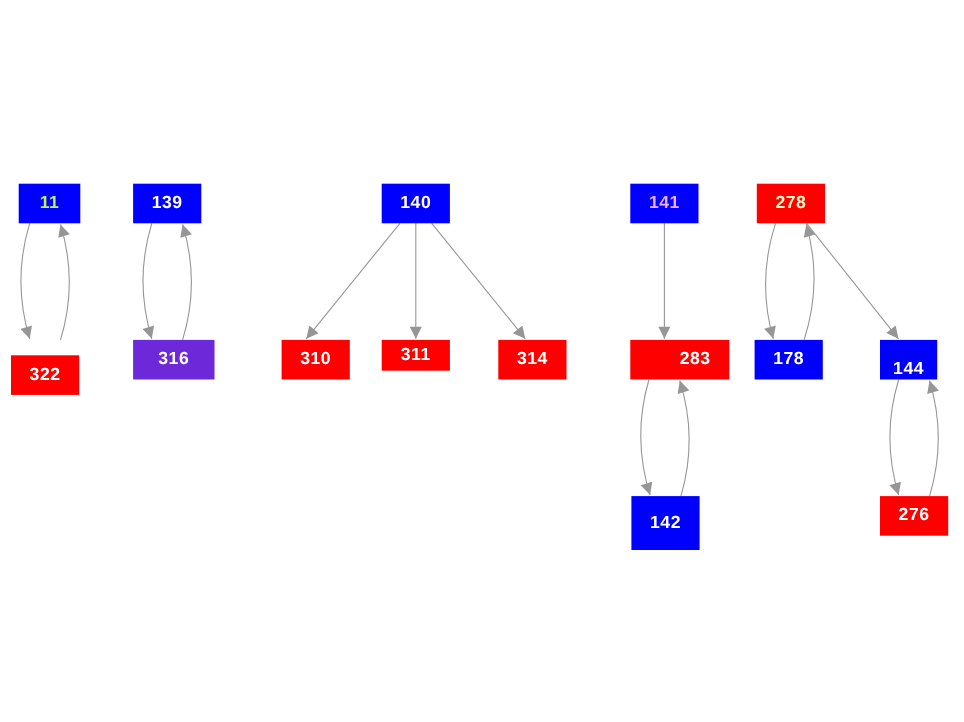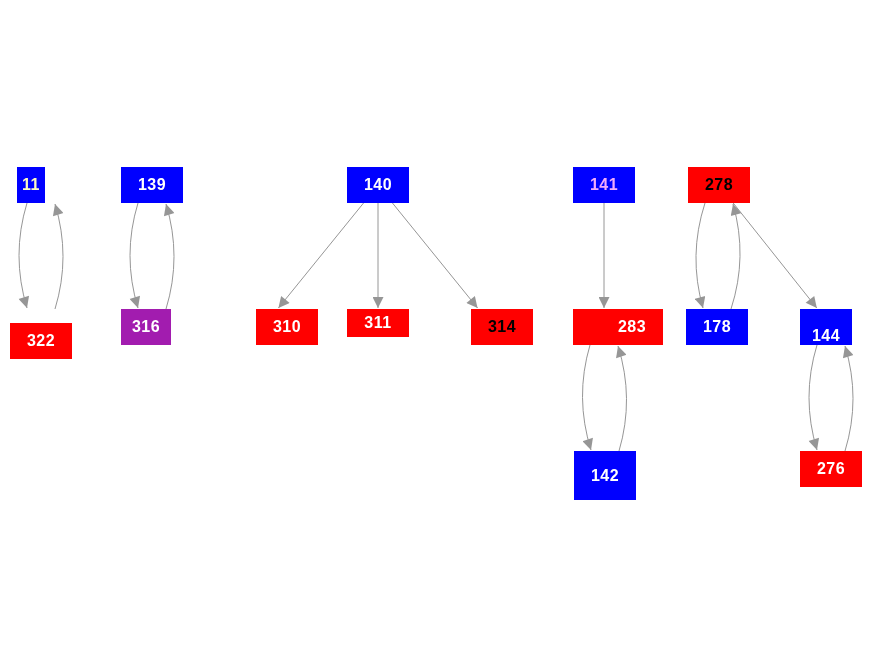--- a/index.html
+++ b/index.html
@@ -62,48 +62,48 @@
       <path d="M604,203 L604,308" fill="none" stroke="#969696" stroke-width="1" marker-end="url(#arrowhead)"></path>
       <path d="M705,203 Q688,255.5 703,308" fill="none" stroke="#969696" stroke-width="1" marker-end="url(#arrowhead)"></path>
       <path d="M731,309 Q748,256.5 733,204" fill="none" stroke="#969696" stroke-width="1" marker-end="url(#arrowhead)"></path>
       <path d="M733.1971830985915,203 L816.8028169014085,308" fill="none" stroke="#969696" stroke-width="1" marker-end="url(#arrowhead)"></path>
       <path d="M590,345 Q574.5,397.5 591,450" fill="none" stroke="#969696" stroke-width="1" marker-end="url(#arrowhead)"></path>
       <path d="M619,451 Q634.5,398.5 618,346" fill="none" stroke="#969696" stroke-width="1" marker-end="url(#arrowhead)"></path>
       <path d="M817,345 Q801,397.5 817,450" fill="none" stroke="#969696" stroke-width="1" marker-end="url(#arrowhead)"></path>
       <path d="M845,451 Q861,398.5 845,346" fill="none" stroke="#969696" stroke-width="1" marker-end="url(#arrowhead)"></path>
     </svg>
   <div id="nodes">
-      <div class="node" style="left: 17px; top: 167px; width: 28px; height: 36px; background: rgb(0, 0, 255); color: #fef9c3;">
+      <div class="node" style="left: 17px; top: 167px; width: 56px; height: 36px; background: rgb(0, 0, 255); color: #bef264;">
         <span>11</span>
       </div>
       <div class="node" style="left: 121px; top: 167px; width: 62px; height: 36px; background: rgb(0, 0, 255); color: rgb(255, 255, 255); align-items: center;">
         <span>139</span>
       </div>
       <div class="node" style="left: 347px; top: 167px; width: 62px; height: 36px; background: rgb(0, 0, 255); color: rgb(255, 255, 255);">
         <span>140</span>
       </div>
       <div class="node" style="left: 573px; top: 167px; width: 62px; height: 36px; background: rgb(0, 0, 255); color: #f0abfc;">
         <span>141</span>
       </div>
-      <div class="node" style="left: 688px; top: 167px; width: 62px; height: 36px; background: rgb(255, 0, 0); color: #000000;">
+      <div class="node" style="left: 688px; top: 167px; width: 62px; height: 36px; background: rgb(255, 0, 0); color: #fef9c3;">
         <span>278</span>
       </div>
       <div class="node" style="left: 10px; top: 323px; width: 62px; height: 36px; background: rgb(255, 0, 0); color: rgb(255, 255, 255);">
         <span>322</span>
       </div>
-      <div class="node" style="left: 121px; top: 309px; width: 50px; height: 36px; background: #a21caf; color: rgb(255, 255, 255);">
+      <div class="node" style="left: 121px; top: 309px; width: 74px; height: 36px; background: #6d28d9; color: rgb(255, 255, 255);">
         <span>316</span>
       </div>
       <div class="node" style="left: 233px; top: 309px; width: 62px; height: 36px; background: rgb(255, 0, 0); color: rgb(255, 255, 255); margin-left: 23px;">
         <span>310</span>
       </div>
       <div class="node" style="left: 347px; top: 309px; width: 62px; height: 28px; background: rgb(255, 0, 0); color: rgb(255, 255, 255);">
         <span>311</span>
       </div>
-      <div class="node" style="left: 471px; top: 309px; width: 62px; height: 36px; background: rgb(255, 0, 0); color: #000000;">
+      <div class="node" style="left: 453px; top: 309px; width: 62px; height: 36px; background: rgb(255, 0, 0); color: #ffffff;">
         <span>314</span>
       </div>
       <div class="node" style="left: 573px; top: 309px; width: 62px; height: 36px; background: rgb(255, 0, 0); color: rgb(255, 255, 255); padding-left: 28px;">
         <span>283</span>
       </div>
       <div class="node" style="left: 686px; top: 309px; width: 62px; height: 36px; background: rgb(0, 0, 255); color: rgb(255, 255, 255);">
         <span>178</span>
       </div>
       <div class="node" style="left: 800px; top: 309px; width: 52px; height: 36px; background: rgb(0, 0, 255); color: rgb(255, 255, 255); align-items: flex-end;">
         <span>144</span>

